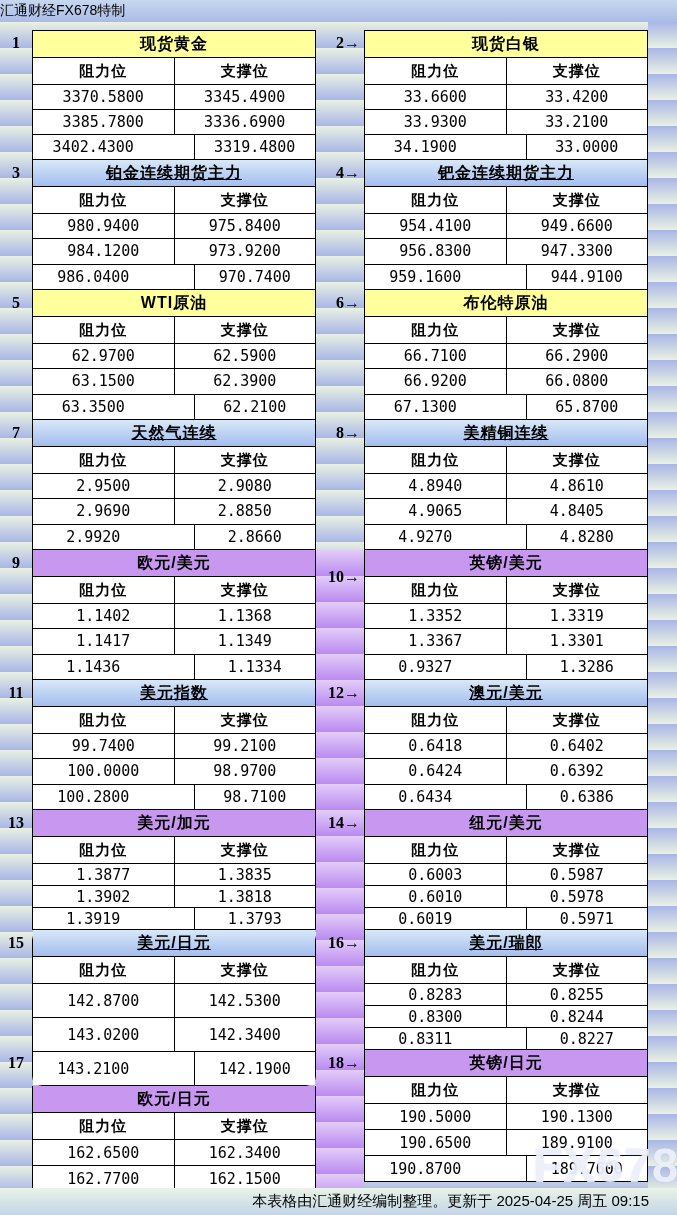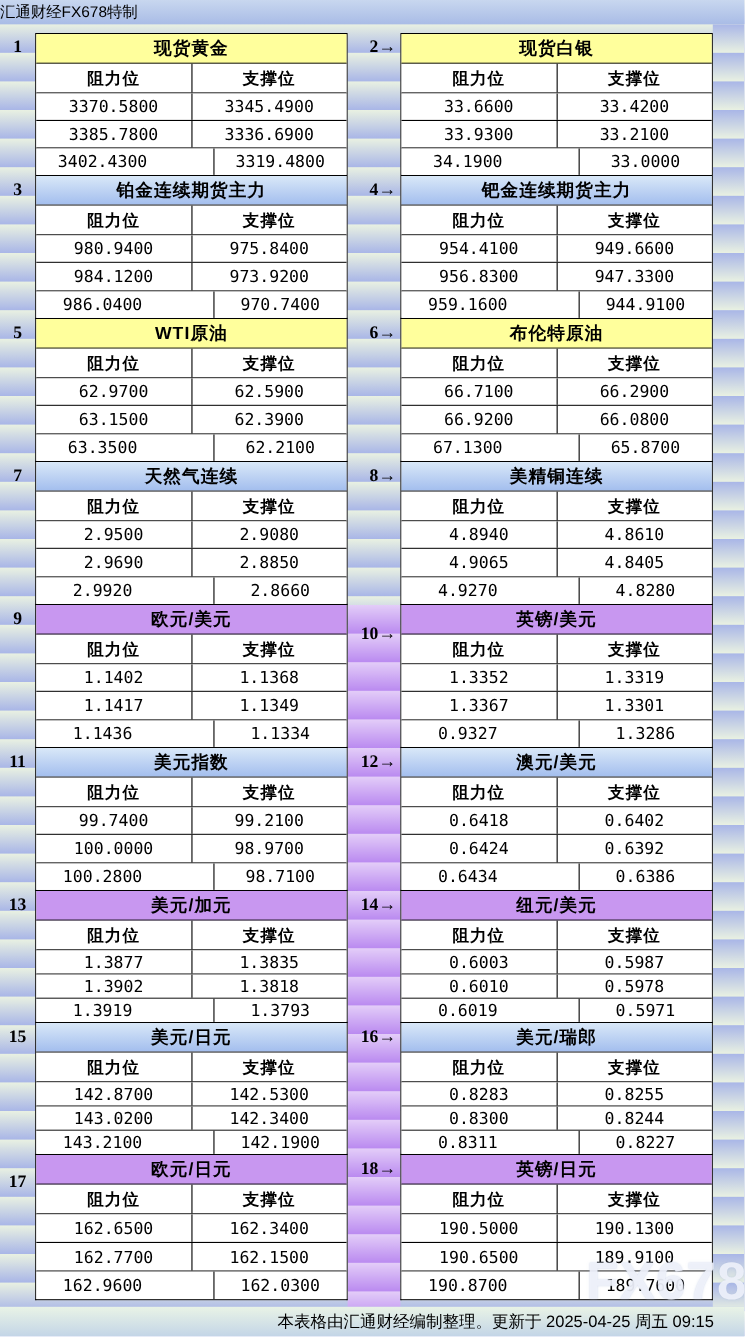--- a/index.html
+++ b/index.html
@@ -29,21 +29,21 @@
   .stack{position:absolute;top:30px;width:284px;display:flex;flex-direction:column;z-index:2;}
   .stack.left{left:32px;}
   .stack.right{left:364px;}
   .panel{display:flex;flex-direction:column;border:1px solid #000;box-sizing:border-box;background:#fff;}
   .panel + .panel{border-top:none;}
   .panel-header{
     flex:0 0 26px;display:flex;align-items:center;justify-content:center;
     font-weight:bold;font-size:16px;border-bottom:1px solid #000;letter-spacing:1px;
   }
   .theme-yellow{background:#ffff9c;}
-  .theme-blue{background:linear-gradient(#d9e8f8,#a3beee);}
+  .theme-blue{background:linear-gradient(#d9e8f8,#a3beee);text-decoration:underline;}
   .theme-purple{background:#c897f0;}
   .row{display:flex;border-bottom:1px solid #000;background:#fff;}
   .row:last-child{border-bottom:none;gap:40px;}
   .head-row{flex:0 0 26px;}
   .data-row{flex:1 1 auto;}
   .cell{flex:1 1 50%;display:flex;align-items:center;justify-content:center;min-width:0;}
   .cell + .cell{border-left:1px solid #000;}
   .cell.head{font-weight:bold;font-size:15px;letter-spacing:1px;}
   .cell.num{font-family:"DejaVu Sans Mono",monospace;font-size:15px;}
   .tag-label{
@@ -204,21 +204,21 @@
     </div>
     <div class="row data-row">
       <div class="cell num">1.3902</div>
       <div class="cell num">1.3818</div>
     </div>
     <div class="row data-row">
       <div class="cell num">1.3919</div>
       <div class="cell num">1.3793</div>
     </div>
   </div>
-      <div class="panel" style="height: 120px;">
+      <div class="panel" style="height: 156px; border-radius: 10px;">
     <div class="panel-header theme-blue">美元/日元</div>
     <div class="row head-row">
       <div class="cell head">阻力位</div>
       <div class="cell head">支撑位</div>
     </div>
     <div class="row data-row">
       <div class="cell num">142.8700</div>
       <div class="cell num">142.5300</div>
     </div>
     <div class="row data-row">
@@ -439,15 +439,15 @@
     <div class="tag-label margin" style="top: 420px;">7</div>
     <div class="tag-label gutter" style="top: 420px;">8→</div>
     <div class="tag-label margin" style="top: 550px;">9</div>
     <div class="tag-label gutter" style="top: 564px;">10→</div>
     <div class="tag-label margin" style="top: 680px;">11</div>
     <div class="tag-label gutter" style="top: 680px;">12→</div>
     <div class="tag-label margin" style="top: 810px;">13</div>
     <div class="tag-label gutter" style="top: 810px;">14→</div>
     <div class="tag-label margin" style="top: 930px;">15</div>
     <div class="tag-label gutter" style="top: 930px;">16→</div>
-    <div class="tag-label margin" style="top: 1050px; margin-top: 12px;">17</div>
+    <div class="tag-label margin" style="top: 1050px;">17</div>
     <div class="tag-label gutter" style="top: 1050px;">18→</div>
   </div>
 
 </body></html>

